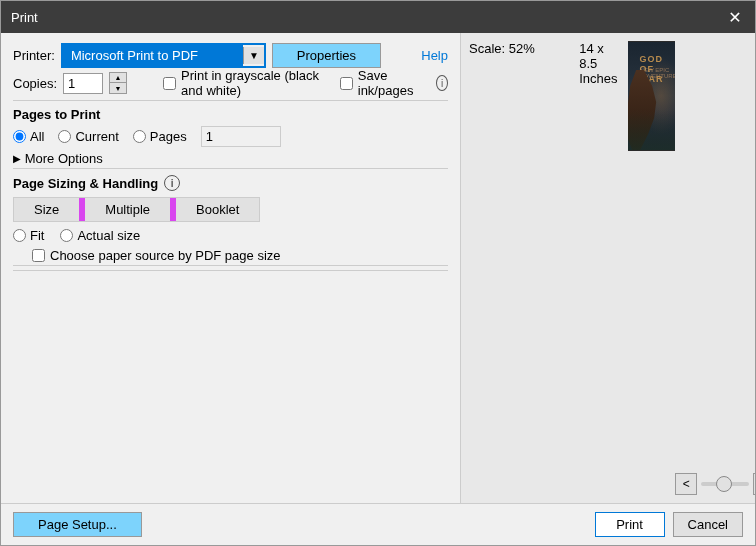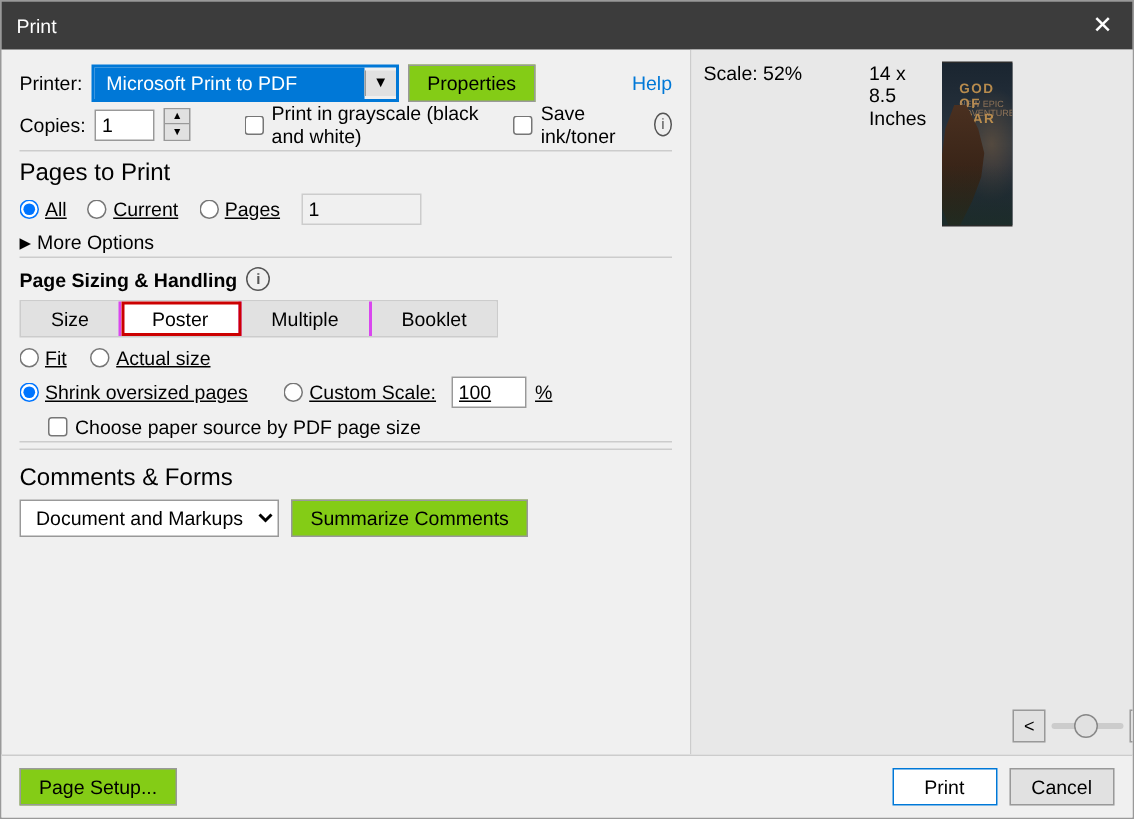--- a/index.html
+++ b/index.html
@@ -68,23 +68,23 @@
     .printer-row {
       display: flex;
       align-items: center;
       gap: 6px;
     }
     .printer-label {
       font-size: 13px;
       white-space: nowrap;
     }
     .btn {
-      background: #84cc16;
-      border: 1px solid #999;
-      padding: 4px 12px;
+      background: #7dd3fc;
+      border: 1px solid #999;
+      padding: 4px 24px;
       font-size: 13px;
       cursor: pointer;
       white-space: nowrap;
     }
     .help-link {
       color: #0078d7;
       text-decoration: none;
       font-size: 13px;
       margin-left: auto;
     }
@@ -121,39 +121,38 @@
       align-items: center;
       gap: 20px;
       margin-left: auto;
     }
     .checkbox-item {
       display: flex;
       align-items: center;
       gap: 5px;
     }
     .section-title {
-      font-weight: normal;
-      font-size: 16px;
+      font-weight: bold;
+      font-size: 13px;
       margin-top: 4px;
     }
     .pages-section {
       display: flex;
       flex-direction: column;
       gap: 4px;
     }
     .radio-row {
       display: flex;
       align-items: center;
       gap: 14px;
     }
     .radio-item {
       display: flex;
       align-items: center;
       gap: 4px;
-      text-decoration: underline;
     }
     .pages-input {
       width: 80px;
       border: 1px solid #ccc;
       padding: 2px 4px;
       font-size: 13px;
       background: #f0f0f0;
     }
     .more-options {
       display: flex;
@@ -188,21 +187,21 @@
       gap: 0;
       border: 1px solid #ccc;
       width: fit-content;
     }
     .tab-btn {
       padding: 4px 20px;
       border: none;
       background: #e1e1e1;
       font-size: 13px;
       cursor: pointer;
-      border-right: 2px solid #d946ef;
+      border-right: 6px solid #d946ef;
     }
     .tab-btn:last-child { border-right: none; }
     .tab-btn.active-tab {
       background: white;
       outline: 2px solid #cc0000;
       outline-offset: -2px;
       z-index: 1;
     }
     .sizing-options {
       display: flex;
@@ -416,21 +415,21 @@
           <button>▲</button>
           <button>▼</button>
         </div>
         <div style="margin-left:30px;" class="checkbox-row">
           <div class="checkbox-item">
             <input type="checkbox" style="">
             <label>Print in grayscale (black and white)</label>
           </div>
           <div class="checkbox-item">
             <input type="checkbox" style="">
-            <label>Save ink/toner</label>
+            <label>Save ink/pages</label>
           </div>
           <span style="width:16px;height:16px;border-radius:50%;border:1px solid #555;display:inline-flex;align-items:center;justify-content:center;font-size:10px;color:#555;">i</span>
         </div>
       </div>
 
       <div class="divider"></div>
 
       <div class="pages-section">
         <span class="section-title">Pages to Print</span>
         <div class="radio-row">
@@ -456,66 +455,46 @@
 
       <div class="divider"></div>
 
       <div>
         <div class="page-sizing-header">
           <span>Page Sizing &amp; Handling</span>
           <span class="info-icon">i</span>
         </div>
         <div class="tab-row" style="margin:6px 0;">
           <button class="tab-btn">Size</button>
-          <button class="tab-btn active-tab">Poster</button>
           <button class="tab-btn">Multiple</button>
           <button class="tab-btn">Booklet</button>
         </div>
         <div class="sizing-options">
           <div class="sizing-row">
             <div class="radio-item">
               <input type="radio" name="sizing" style="">
               <label>Fit</label>
             </div>
             <div class="radio-item">
               <input type="radio" name="sizing" style="">
               <label>Actual size</label>
             </div>
           </div>
-          <div class="sizing-row">
-            <div class="radio-item">
-              <input type="radio" name="sizing" checked="" style="">
-              <label>Shrink oversized pages</label>
-            </div>
-            <div class="radio-item" style="margin-left:8px;">
-              <input type="radio" name="sizing" style="">
-              <label>Custom Scale:</label>
-              <input type="text" class="scale-input" style="margin-left: 6px;" value="100">
-              <span style="margin-left:2px;">%</span>
-            </div>
-          </div>
           <div class="choose-paper-row">
             <input type="checkbox" style="">
             <label>Choose paper source by PDF page size</label>
           </div>
         </div>
       </div>
 
       <div class="divider"></div>
 
 
       <div class="divider"></div>
 
-      <div class="comments-section">
-        <span class="section-title">Comments &amp; Forms</span>
-        <div class="dropdown-row">
-          <select class="form-select"><option>Document and Markups</option><option>Document</option><option>Form fields only</option></select>
-          <button class="btn">Summarize Comments</button>
-        </div>
-      </div>
 
     </div>
 
     <div class="right-panel">
       <div class="top-right">
         <span class="scale-text">Scale: 52%</span>
       </div>
       <div style="height:20px;"></div>
       <div style="align-self:flex-start;margin-left:10px;">14 x 8.5 Inches</div>
       <div style="height:6px;"></div>

